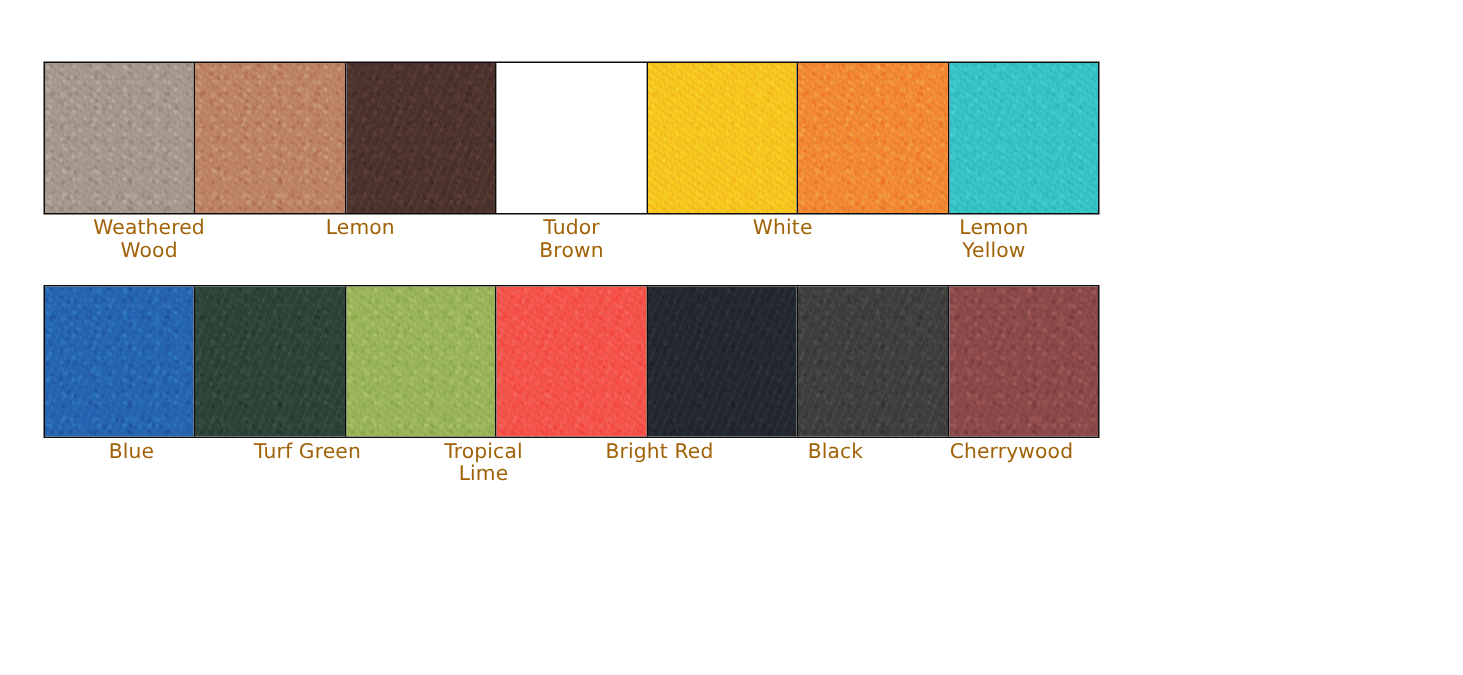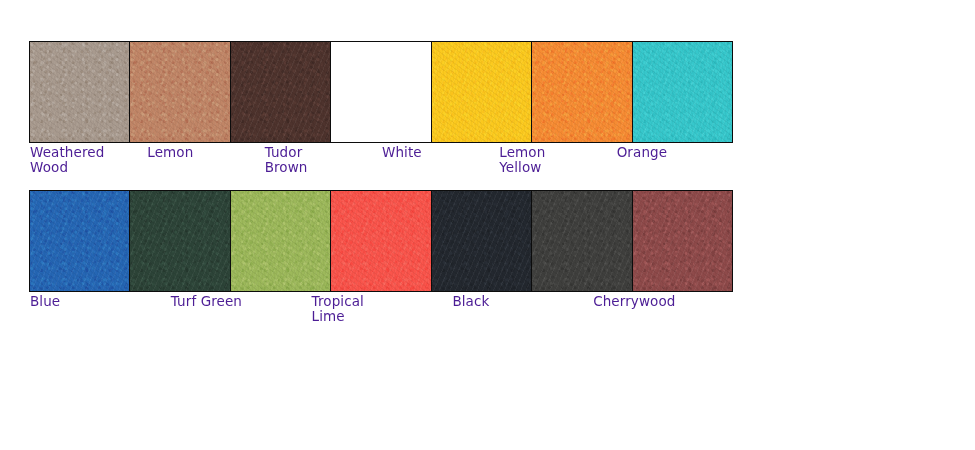--- a/index.html
+++ b/index.html
@@ -97,24 +97,24 @@
   }
 
   .label-strip {
     display: flex;
     width: 704px;
     margin-top: 2px;
   }
 
   .swatch-label {
     flex: 1 1 0;
-    text-align: left;
+    text-align: center;
     font-size: 13.5px;
     line-height: 15px;
-    color: #4c1d95;
+    color: #a16207;
     letter-spacing: 0.1px;
     white-space: pre-line;
     padding: 0 1px;
     box-sizing: border-box;
   }
 </style>
 </head>
 <body>
 
 <div id="palette-root">
@@ -157,21 +157,20 @@
       </div>
     <div class="label-strip">
         <div class="swatch-label">Weathered
 Wood</div>
         <div class="swatch-label">Lemon</div>
         <div class="swatch-label">Tudor
 Brown</div>
         <div class="swatch-label">White</div>
         <div class="swatch-label">Lemon
 Yellow</div>
-        <div class="swatch-label">Orange</div>
       </div>
   </div>
 
   <div class="swatch-row" id="row-2">
     <div class="swatch-strip">
         <div class="swatch-cell">
           <div class="swatch-fill" style="background: rgb(37, 102, 180);"></div>
           <div class="swatch-texture"></div>
           <div class="swatch-grain"></div>
         </div>
@@ -204,18 +203,19 @@
           <div class="swatch-fill" style="background: rgb(142, 74, 74);"></div>
           <div class="swatch-texture"></div>
           <div class="swatch-grain"></div>
         </div>
       </div>
     <div class="label-strip">
         <div class="swatch-label">Blue</div>
         <div class="swatch-label">Turf Green</div>
         <div class="swatch-label">Tropical
 Lime</div>
+        <div class="swatch-label">Bright Red</div>
         <div class="swatch-label">Black</div>
         <div class="swatch-label">Cherrywood</div>
       </div>
   </div>
 
 </div>
 
 </body></html>

